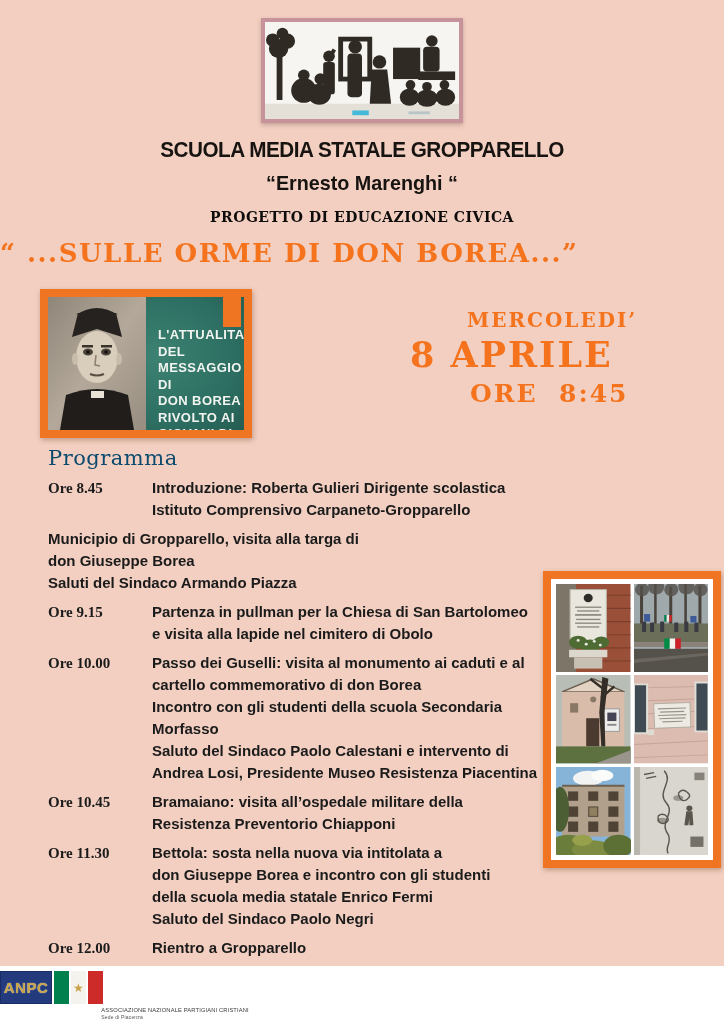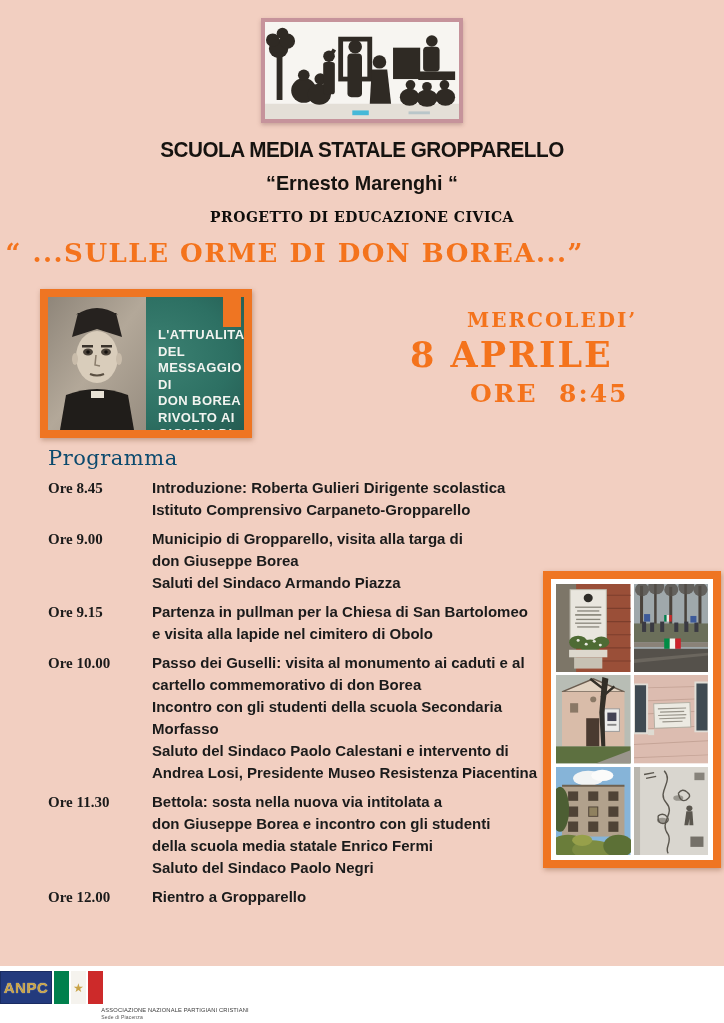--- a/index.html
+++ b/index.html
@@ -14,21 +14,21 @@
   .relief-frame svg { display:block; width:100%; height:100%; }
 
   
   .title-school { position:absolute; left:0; top:137px; width:724px; text-align:center;
     font-size:22px; font-weight:600; color:#161310; letter-spacing:-0.5px;
     transform:scaleX(.94); }
   .title-sub { position:absolute; left:0; top:171px; width:724px; text-align:center;
     font-size:21px; font-weight:600; color:#161310; transform:scaleX(.94); }
   .title-project { position:absolute; left:0; top:209px; width:724px; text-align:center;
     font-family:"DejaVu Serif", serif; font-weight:bold; font-size:14px; color:#0f0d0b; letter-spacing:.5px; }
-  .title-motto { position:absolute; left:0; top:238px; width:584px; text-align:right;
+  .title-motto { position:absolute; left:0; top:238px; width:584px; text-align:left;
     font-family:"DejaVu Serif", serif; font-weight:bold; font-size:26px; color:#f4731c; letter-spacing:1.5px; }
 
   
   .slide-box { position:absolute; left:40px; top:289px; width:212px; height:149px;
     border:8px solid #ef7522; background:#2d7063; display:flex; overflow:hidden;
     box-shadow:1px 2px 5px rgba(120,70,40,.4); }
   .priest-photo { width:98px; height:100%; flex:0 0 98px; }
   .priest-photo svg { display:block; width:100%; height:100%; }
   .slide-teal { position:relative; flex:1; background:radial-gradient(ellipse at 10% 45%, #3c8172 0%, #2d7063 60%, #255c52 100%); }
   .slide-tab { position:absolute; right:3px; top:0; width:18px; height:30px; background:#ef7522; }
@@ -162,30 +162,33 @@
     <div class="date-time">ORE  8:45</div>
   </div>
 
   <div class="program-heading">Programma</div>
   <div class="program-rows" id="program-rows">
       <div class="prog-row">
         <div class="prog-time">Ore 8.45</div>
         <div class="prog-desc">Introduzione: Roberta Gulieri Dirigente scolastica<br>Istituto Comprensivo Carpaneto-Gropparello</div>
       </div>
       <div class="prog-row">
-        <div class="prog-time">Ore 9.00</div>
         <div class="prog-desc">Municipio di Gropparello, visita alla targa di<br>don Giuseppe Borea<br>Saluti del Sindaco Armando Piazza</div>
       </div>
       <div class="prog-row">
         <div class="prog-time">Ore 9.15</div>
         <div class="prog-desc">Partenza in pullman per la Chiesa di San Bartolomeo<br>e visita alla lapide nel cimitero di Obolo</div>
       </div>
       <div class="prog-row">
         <div class="prog-time">Ore 10.00</div>
         <div class="prog-desc">Passo dei Guselli: visita al monumento ai caduti e al<br>cartello commemorativo di don Borea<br>Incontro con gli studenti della scuola Secondaria<br>Morfasso<br>Saluto del Sindaco Paolo Calestani e intervento di<br>Andrea Losi, Presidente Museo Resistenza Piacentina</div>
+      </div>
+      <div class="prog-row">
+        <div class="prog-time">Ore 10.45</div>
+        <div class="prog-desc">Bramaiano: visita all’ospedale militare della<br>Resistenza Preventorio Chiapponi</div>
       </div>
       <div class="prog-row">
         <div class="prog-time">Ore 11.30</div>
         <div class="prog-desc">Bettola: sosta nella nuova via intitolata  a<br>don Giuseppe Borea e  incontro con gli studenti<br>della scuola media statale Enrico Fermi<br>Saluto del Sindaco Paolo Negri</div>
       </div>
       <div class="prog-row">
         <div class="prog-time">Ore 12.00</div>
         <div class="prog-desc">Rientro a Gropparello</div>
       </div>
     </div>

